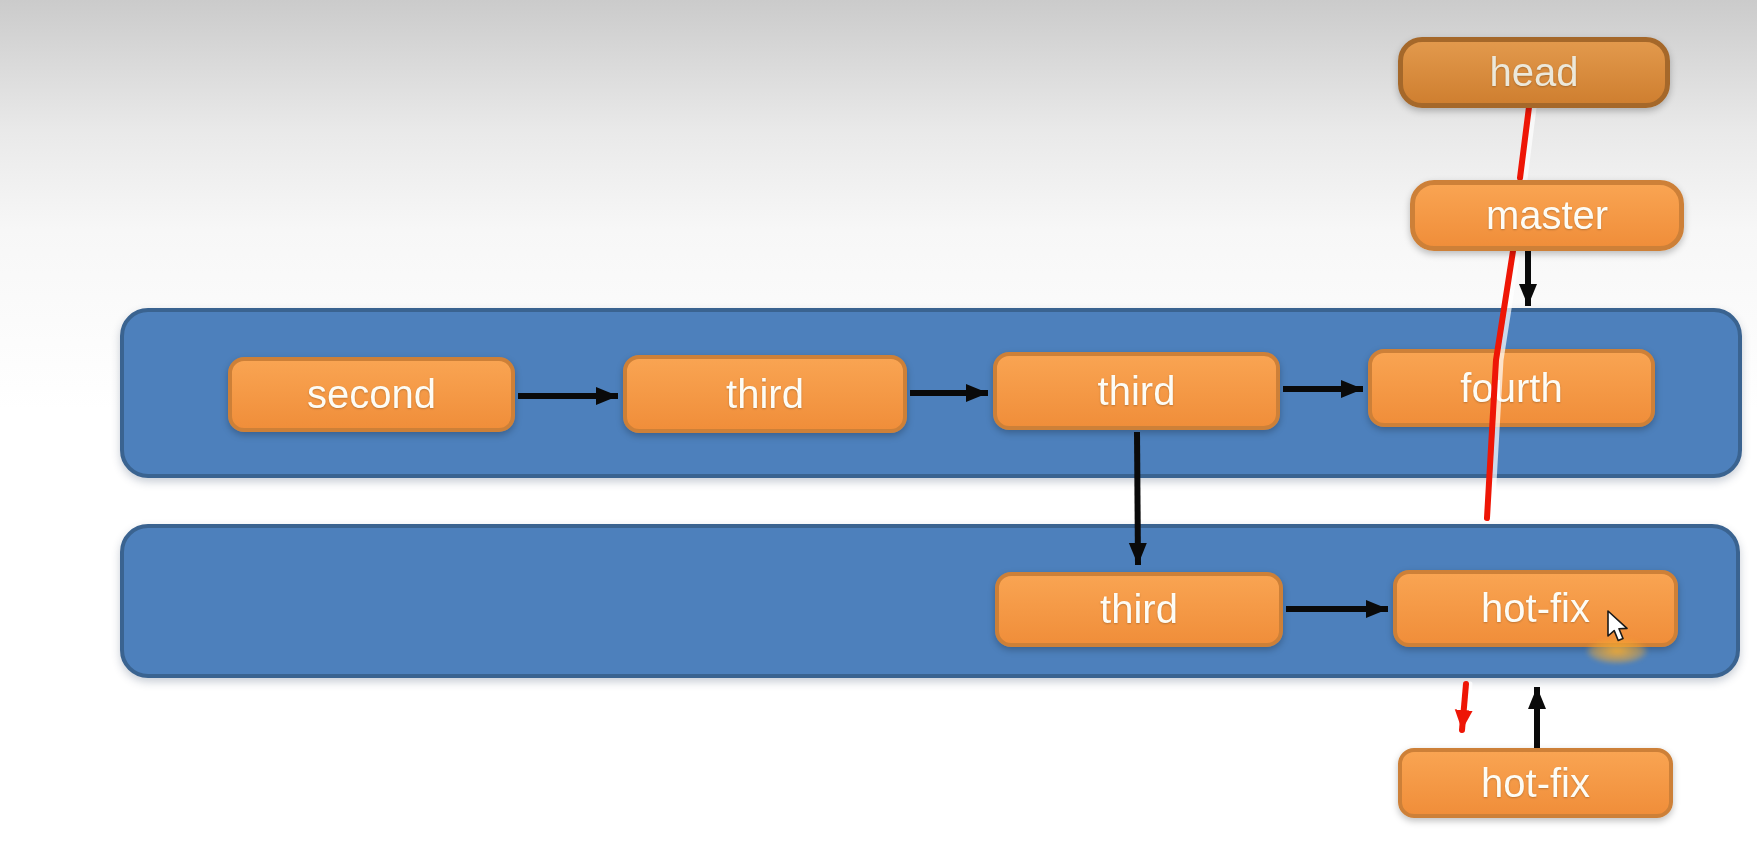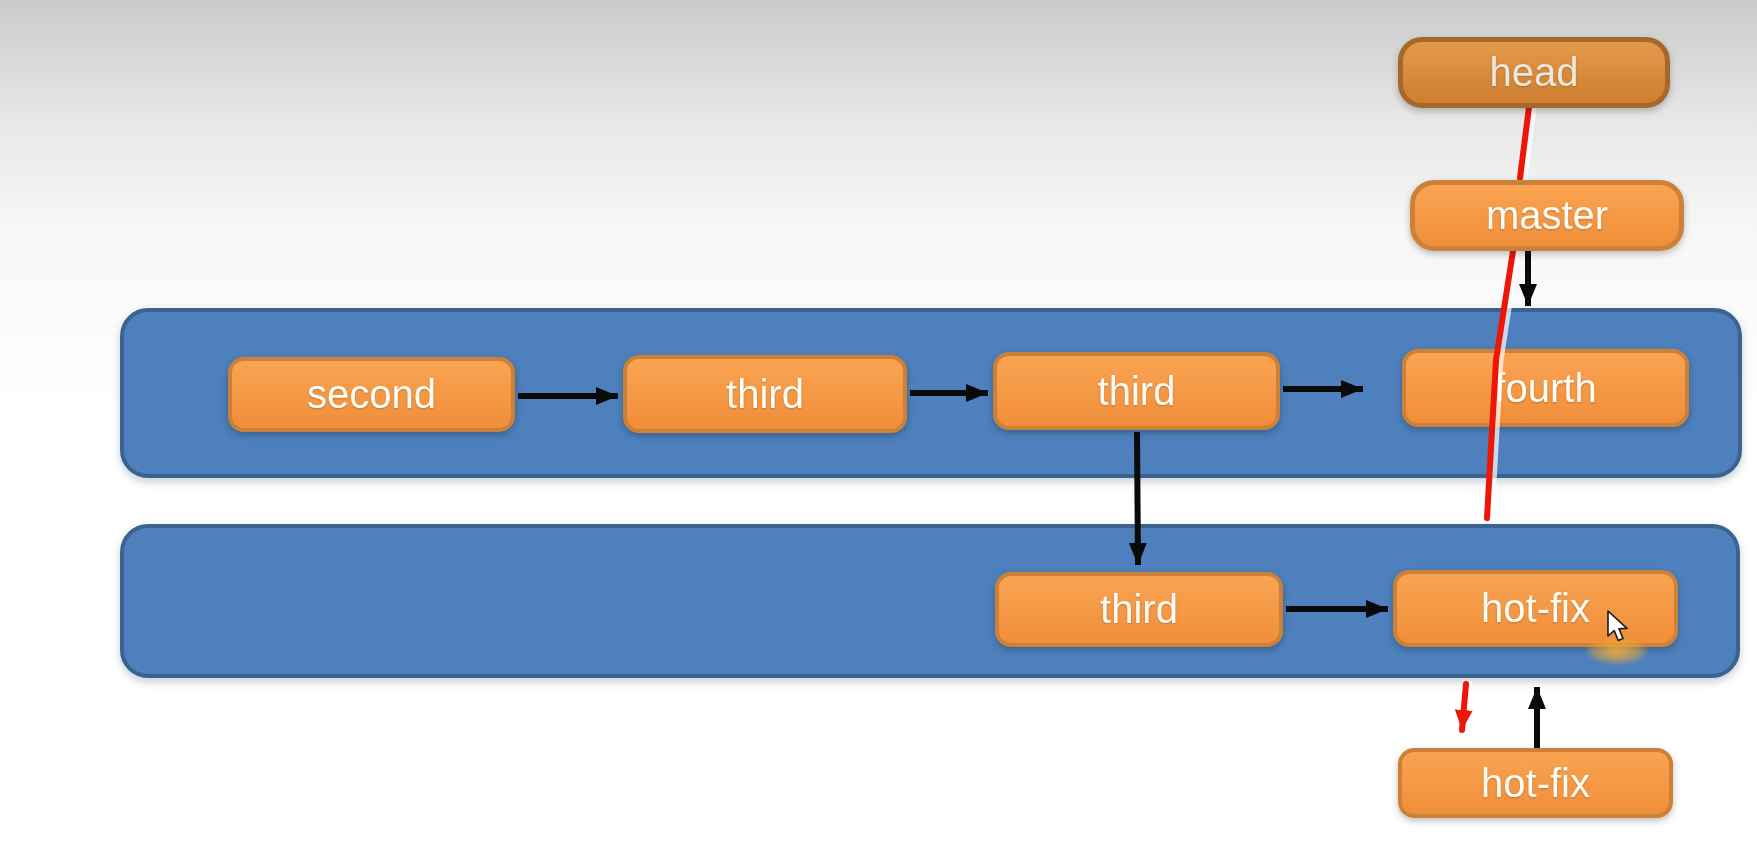--- a/index.html
+++ b/index.html
@@ -38,21 +38,21 @@
   #node-head{
     left:1398px;top:37px;width:262px;height:61px;
     background:linear-gradient(180deg,var(--head_fill_top),var(--head_fill_bottom));
     border-color:var(--head_border);
     color:#ece8da;
   }
   #node-master{left:1398px;top:180px;width:264px;height:61px;margin-left:12px;}
   #node-first       {left:228px; top:357px;width:279px;height:67px;}
   #node-second      {left:623px; top:355px;width:276px;height:70px;}
   #node-third-top   {left:993px; top:352px;width:279px;height:70px;}
-  #node-fourth      {left:1402px;top:349px;width:279px;height:70px;}
+  #node-fourth      {left:1368px;top:349px;width:279px;height:70px;}
   #node-third-bottom{left:995px; top:572px;width:280px;height:67px;}
   #node-hotfix-branch{left:1393px;top:570px;width:277px;height:69px;}
   #node-hotfix-label{left:1398px;top:748px;width:267px;height:62px;z-index:5;}
   
   #edges-overlay{position:absolute;left:0;top:0;z-index:4;pointer-events:none;}
   .edge-black{stroke:var(--arrow_black);stroke-width:6;fill:none;}
   .edge-red{stroke:var(--arrow_red);stroke-width:6;fill:none;stroke-linecap:round;}
   .edge-red-halo{stroke:rgba(255,255,255,.7);stroke-width:5;fill:none;stroke-linecap:round;}
   .arrowhead-black{fill:var(--arrow_black);}
   .arrowhead-red{fill:var(--arrow_red);}

